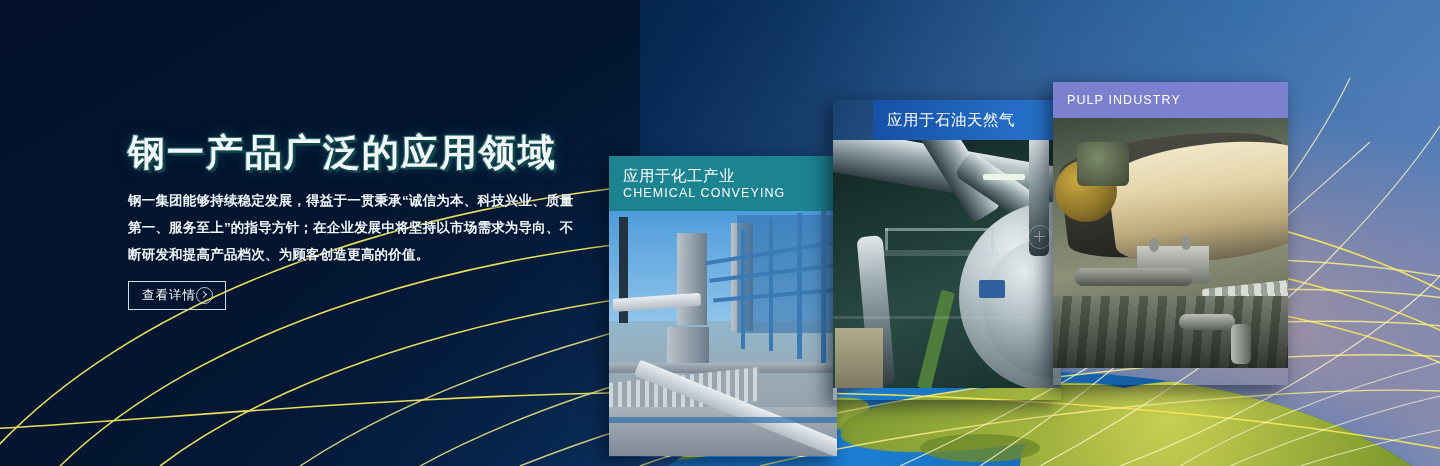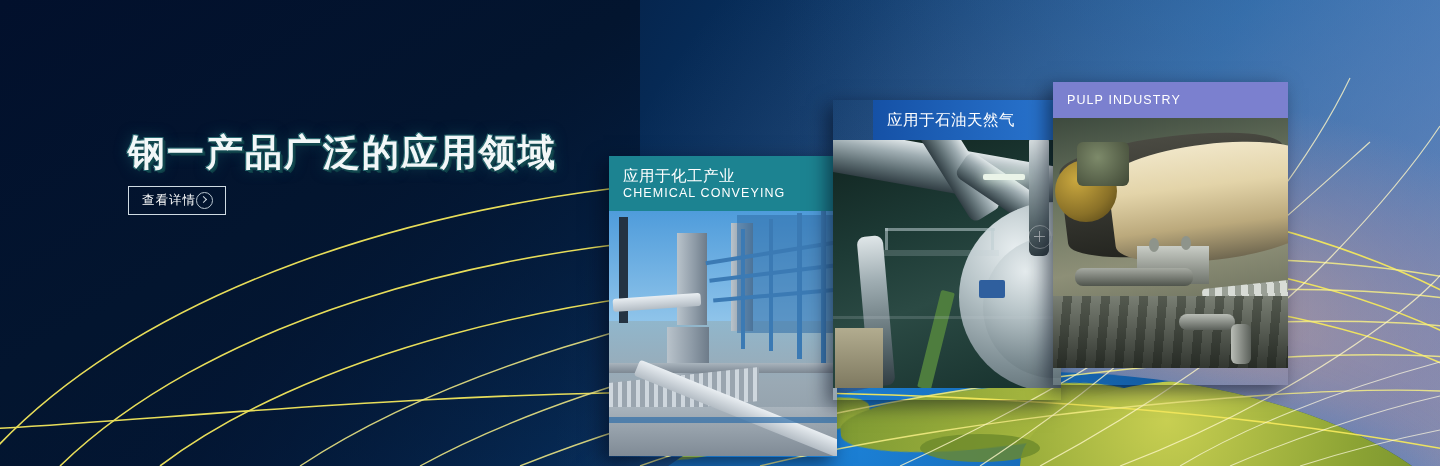--- a/index.html
+++ b/index.html
@@ -166,20 +166,21 @@
     </g>
     <g fill="none" stroke="#fffbe0" stroke-width="1.1" opacity="0.7">
       <path d="M1180 466 C 1240 430, 1330 392, 1440 362"></path>
       <path d="M1230 466 C 1290 440, 1370 412, 1440 396"></path>
       <path d="M1300 466 C 1350 450, 1400 438, 1440 430"></path>
     </g>
   </svg>
 
   <div class="copy">
     <h1 class="headline">钢一产品广泛的应用领域</h1>
+    <p class="para">钢一集团能够持续稳定发展，得益于一贯秉承“诚信为本、科技兴业、质量第一、服务至上”的指导方针；在企业发展中将坚持以市场需求为导向、不断研发和提高产品档次、为顾客创造更高的价值。</p>
     <button class="btn">
       <span>查看详情</span>
       <span class="chev"></span>
     </button>
   </div>
 
   <div class="card" id="card-chemical">
     <div class="cap">
       <div class="cn">应用于化工产业</div>
       <div class="en">CHEMICAL CONVEYING</div>

